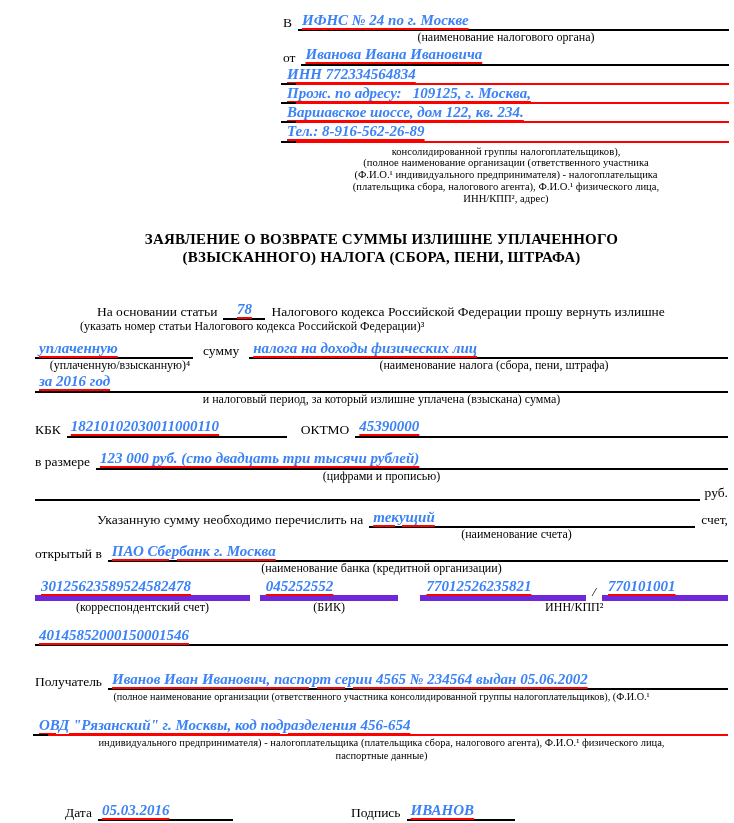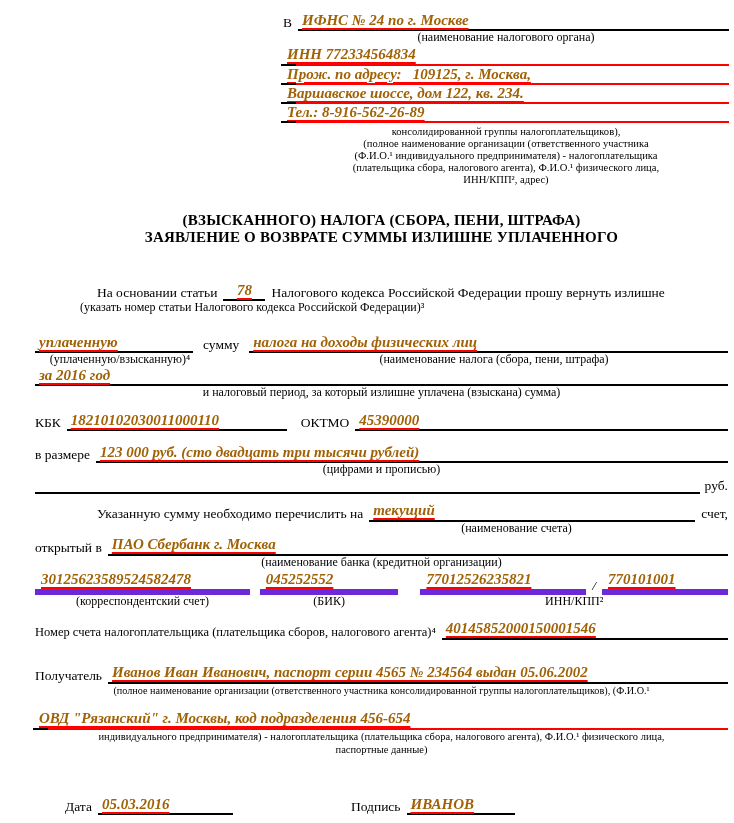--- a/index.html
+++ b/index.html
@@ -18,21 +18,21 @@
   .frow{display:flex;align-items:flex-end;}
   .lbl{white-space:pre;padding-right:6px;}
   .fld{
     border-bottom:2px solid #000;
     display:flex;align-items:flex-end;
     padding:0 4px;
     box-sizing:border-box;
   }
   .fld.grow{flex:1;}
   .val{
-    color:#a16207;font-weight:bold;font-style:italic;
+    color:#3b82f6;font-weight:bold;font-style:italic;
     font-size:15px;line-height:1.15;
     text-decoration:underline;
     text-decoration-color:#f00;
     text-decoration-thickness:1.5px;
     text-underline-offset:3px;
     white-space:pre-wrap;
   }
   .redline{border-bottom-color:#f00;position:relative;}
   .redline::before{
     content:"";position:absolute;left:-2px;bottom:-2px;
@@ -46,21 +46,21 @@
   .hdr .cap{height:15px;}
   .notes{margin-top:3px;font-size:10.6px;line-height:11.9px;text-align:center;}
   
   .title{margin-top:26px;text-align:center;font-weight:bold;font-size:15px;line-height:17.5px;letter-spacing:.2px;}
   
   .main{margin-right:0;}
   .basis{margin-top:35px;display:flex;align-items:flex-end;}
   .ind{width:62px;}
   .fld.num{width:42px;justify-content:center;}
   .artcap{margin-left:45px;height:14px;}
-  .mixrow{margin-top:18px;min-height:20px;}
+  .mixrow{margin-top:5px;min-height:20px;}
   .caprow{display:flex;height:14px;}
   .bankrow{display:flex;align-items:flex-start;}
   .bcol{display:flex;flex-direction:column;}
   .bfield{border-bottom:6px solid #6d28d9;display:flex;align-items:flex-end;justify-content:flex-start;min-height:20px;padding:0 6px;}
   .slash{align-self:flex-end;padding:0 6px 1px 6px;font-style:italic;}
   .footer{display:flex;align-items:flex-end;margin-top:40px;}
 </style>
 </head>
 <body>
 
@@ -69,20 +69,26 @@
   <div class="hdr">
 
     <div class="frow">
       <span class="lbl">В</span>
       <span class="fld grow">
           <span class="val">ИФНС № 24 по г. Москве</span>
         </span>
     </div>
     <div class="cap">(наименование налогового органа)</div>
 
+    <div class="frow">
+      <span class="lbl">от</span>
+      <span class="fld grow">
+          <span class="val">Иванова Ивана Ивановича</span>
+        </span>
+    </div>
 
     <div class="frow">
       <span class="fld grow redline">
           <span class="val">ИНН 772334564834</span>
         </span>
     </div>
 
     <div class="frow">
       <span class="fld grow redline">
           <span class="val">Прож. по адресу:   109125, г. Москва,</span>
@@ -104,22 +110,22 @@
     <div class="notes">
       <div>консолидированной группы налогоплательщиков),</div>
       <div>(полное наименование  организации (ответственного участника</div>
       <div>(Ф.И.О.¹ индивидуального предпринимателя) - налогоплательщика</div>
       <div>(плательщика сбора, налогового агента), Ф.И.О.¹ физического лица,</div>
       <div>ИНН/КПП², адрес)</div>
     </div>
   </div>
 
   <div class="title">
+    <div>ЗАЯВЛЕНИЕ О ВОЗВРАТЕ СУММЫ ИЗЛИШНЕ УПЛАЧЕННОГО</div>
     <div>(ВЗЫСКАННОГО) НАЛОГА (СБОРА, ПЕНИ, ШТРАФА)</div>
-    <div>ЗАЯВЛЕНИЕ О ВОЗВРАТЕ СУММЫ ИЗЛИШНЕ УПЛАЧЕННОГО</div>
   </div>
 
   <div class="main">
 
     <div class="basis">
       <span class="ind"></span>
       <span class="lbl">На основании статьи</span>
       <span class="fld num">
           <span class="val">78</span>
         </span>
@@ -215,21 +221,20 @@
           <span class="slash">/</span>
           <span class="bfield" style="flex:1;">
               <span class="val">770101001</span>
             </span>
         </div>
         <span class="cap">ИНН/КПП²</span>
       </div>
     </div>
 
     <div class="frow" style="margin-top:12px;min-height:20px;">
-      <span class="lbl" style="font-size:12.5px;">Номер счета налогоплательщика (плательщика сборов, налогового агента)⁴</span>
       <span class="fld grow">
           <span class="val">40145852000150001546</span>
         </span>
     </div>
 
     <div class="frow" style="margin-top:24px;min-height:20px;">
       <span class="lbl">Получатель</span>
       <span class="fld grow">
           <span class="val">Иванов Иван Иванович, паспорт серии 4565 № 234564 выдан 05.06.2002</span>
         </span>

